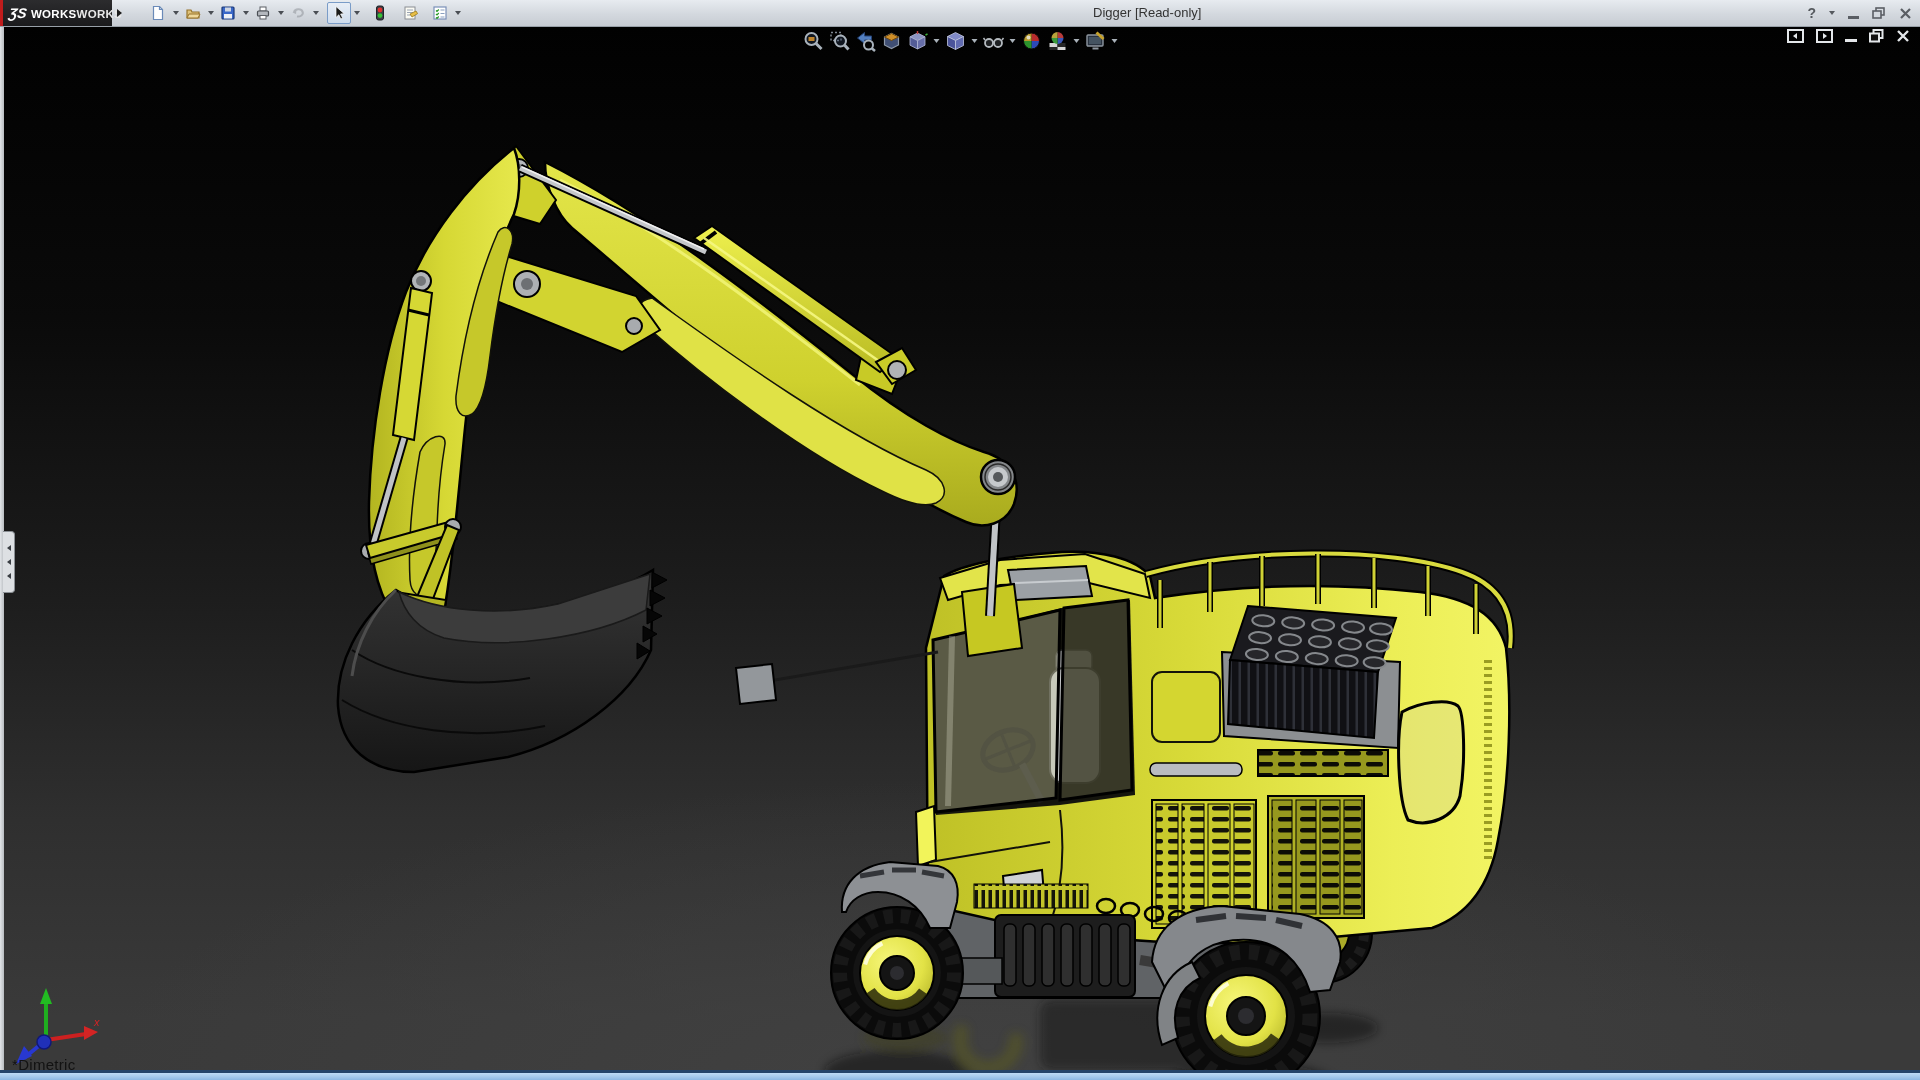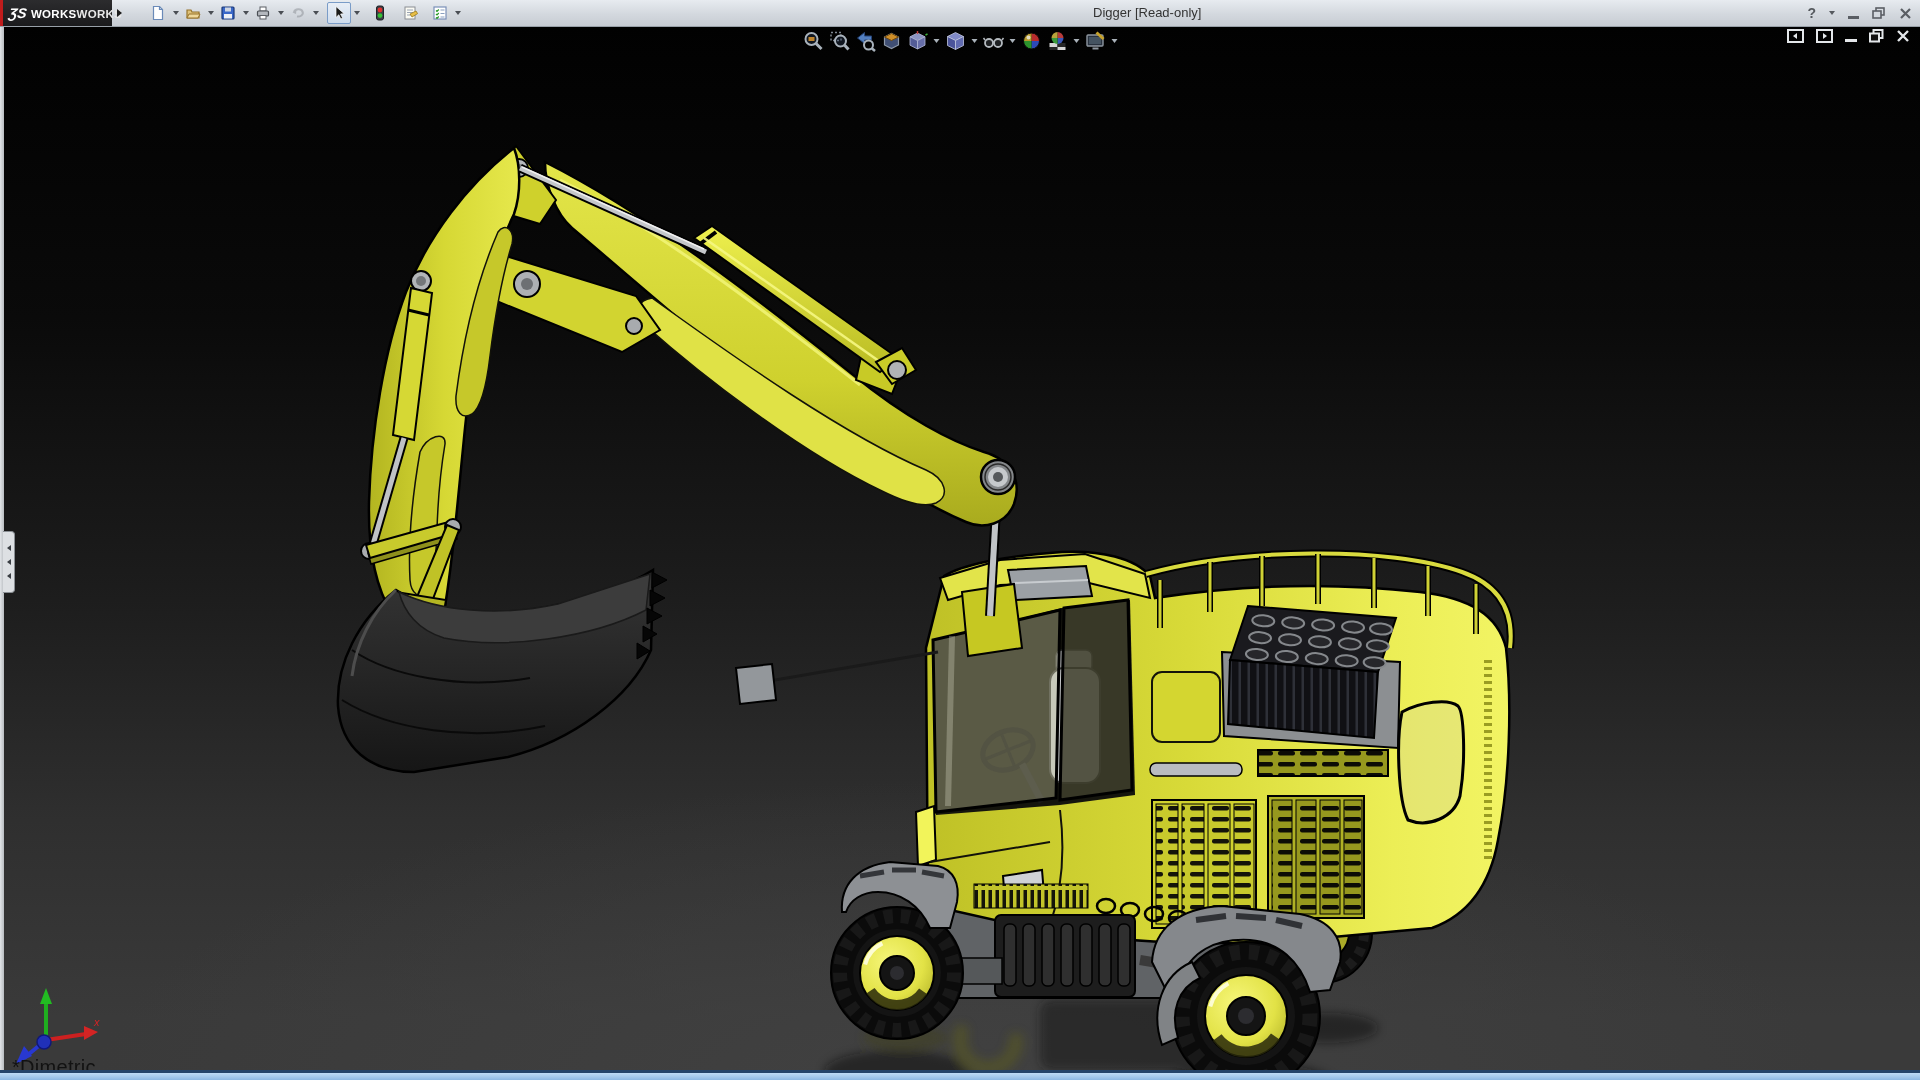--- a/index.html
+++ b/index.html
@@ -40,21 +40,21 @@
   
   .doccontrols{position:absolute;right:10px;top:3px;display:flex;align-items:center;gap:12px;}
   .dc-min{width:12px;height:3px;background:#e4e7ea;margin-top:9px;}
   
   .splitter{position:absolute;left:0;top:0;width:4px;height:100%;background:linear-gradient(90deg,#e2e5e8,#b8bcc0);}
   .splitter-tab{position:absolute;left:3px;top:505px;width:11px;height:60px;background:#dde0e3;border:1px solid #8a8f94;border-left:none;
     border-radius:0 4px 4px 0;display:flex;flex-direction:column;align-items:center;justify-content:center;gap:8px;cursor:pointer;}
   .tri-l{width:0;height:0;border-right:4px solid #3a3e43;border-top:3.5px solid transparent;border-bottom:3.5px solid transparent;}
   
   .triad{position:absolute;left:8px;top:958px;}
-  .viewname{position:absolute;left:12px;top:1030px;font-size:20px;color:#121212;letter-spacing:.3px;}
+  .viewname{position:absolute;left:12px;top:1030px;font-size:15px;color:#121212;letter-spacing:.3px;}
   
   .taskstrip{position:absolute;left:0;bottom:0;width:1920px;height:10px;z-index:40;}
   .taskstrip .navy{height:3px;background:#24456b;}
   .taskstrip .blue{height:7px;background:linear-gradient(180deg,#bedcf6,#8db9e4);}
 </style>
 </head>
 <body>
 
 <div class="titlebar">
   <div class="logo">

